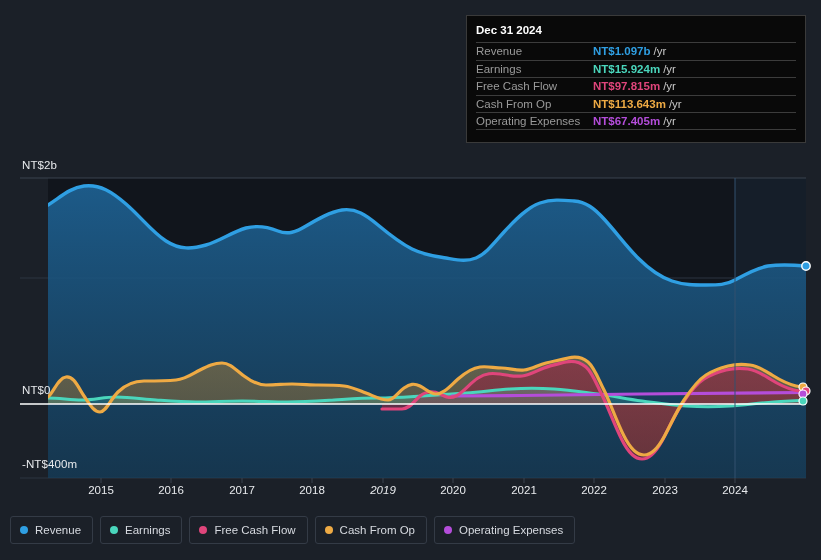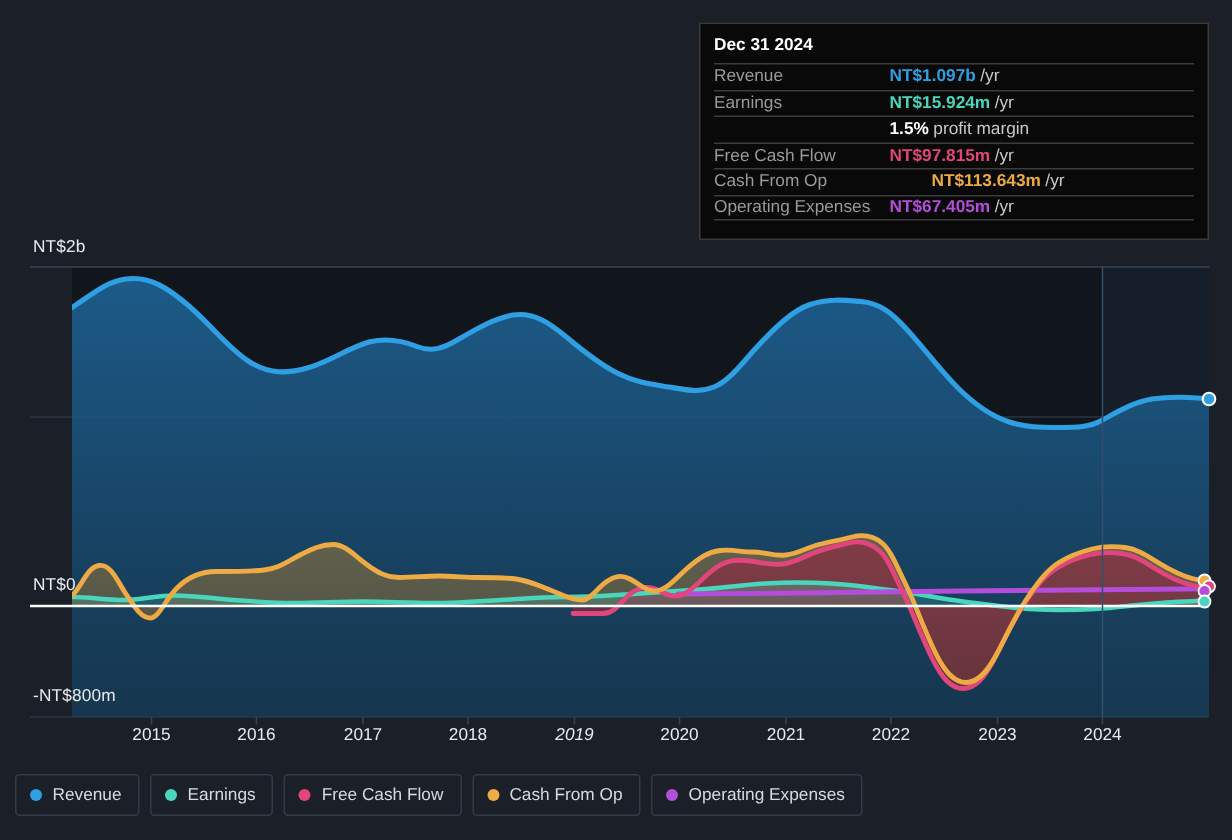--- a/index.html
+++ b/index.html
@@ -253,21 +253,21 @@
 
       <circle cx="806" cy="266" r="4.2" fill="#2f9fe3" stroke="#ffffff" stroke-width="1.4"></circle>
       <circle cx="803" cy="387" r="4" fill="#eeaa44" stroke="#ffffff" stroke-width="1.2"></circle>
       <circle cx="806" cy="391" r="4" fill="#e0457b" stroke="#ffffff" stroke-width="1.2"></circle>
       <circle cx="803" cy="394" r="4" fill="#b44dda" stroke="#ffffff" stroke-width="1.2"></circle>
       <circle cx="803" cy="401" r="4" fill="#4ad6bc" stroke="#ffffff" stroke-width="1.2"></circle>
     </svg>
 
     <div class="axis-label" id="y-top">NT$2b</div>
     <div class="axis-label" id="y-zero">NT$0</div>
-    <div class="axis-label" id="y-bottom">-NT$800m</div>
+    <div class="axis-label" id="y-bottom">-NT$400m</div>
 
     <div id="x-ticks">
         <div class="x-tick" style="left: 101px;">2015</div>
         <div class="x-tick" style="left: 171px;">2016</div>
         <div class="x-tick" style="left: 242px;">2017</div>
         <div class="x-tick" style="left: 312px;">2018</div>
         <div class="x-tick" style="left: 383px; font-style: italic;">2019</div>
         <div class="x-tick" style="left: 453px;">2020</div>
         <div class="x-tick" style="left: 524px;">2021</div>
         <div class="x-tick" style="left: 594px;">2022</div>
@@ -283,32 +283,27 @@
           <div class="tt-label">Revenue</div>
           <div class="tt-val" style="color: rgb(47, 159, 227);">NT$1.097b</div>
           <span class="tt-suffix">/yr</span>
         </div>
         <div class="tt-row">
           <div class="tt-label">Earnings</div>
           <div class="tt-val" style="color: rgb(74, 214, 188);">NT$15.924m</div>
           <span class="tt-suffix">/yr</span>
         </div>
         <div class="tt-row">
-          <div class="tt-label"></div>
-          <div class="tt-val" style="color: rgb(255, 255, 255);">1.5%</div>
-          <span class="tt-suffix">profit margin</span>
-        </div>
-        <div class="tt-row">
           <div class="tt-label">Free Cash Flow</div>
           <div class="tt-val" style="color: rgb(224, 69, 123);">NT$97.815m</div>
           <span class="tt-suffix">/yr</span>
         </div>
         <div class="tt-row">
           <div class="tt-label">Cash From Op</div>
-          <div class="tt-val" style="color: rgb(238, 170, 68); margin-left: 28px;">NT$113.643m</div>
+          <div class="tt-val" style="color: rgb(238, 170, 68);">NT$113.643m</div>
           <span class="tt-suffix">/yr</span>
         </div>
         <div class="tt-row last">
           <div class="tt-label">Operating Expenses</div>
           <div class="tt-val" style="color: rgb(180, 77, 218);">NT$67.405m</div>
           <span class="tt-suffix">/yr</span>
         </div>
       </div>
   </div>
 

